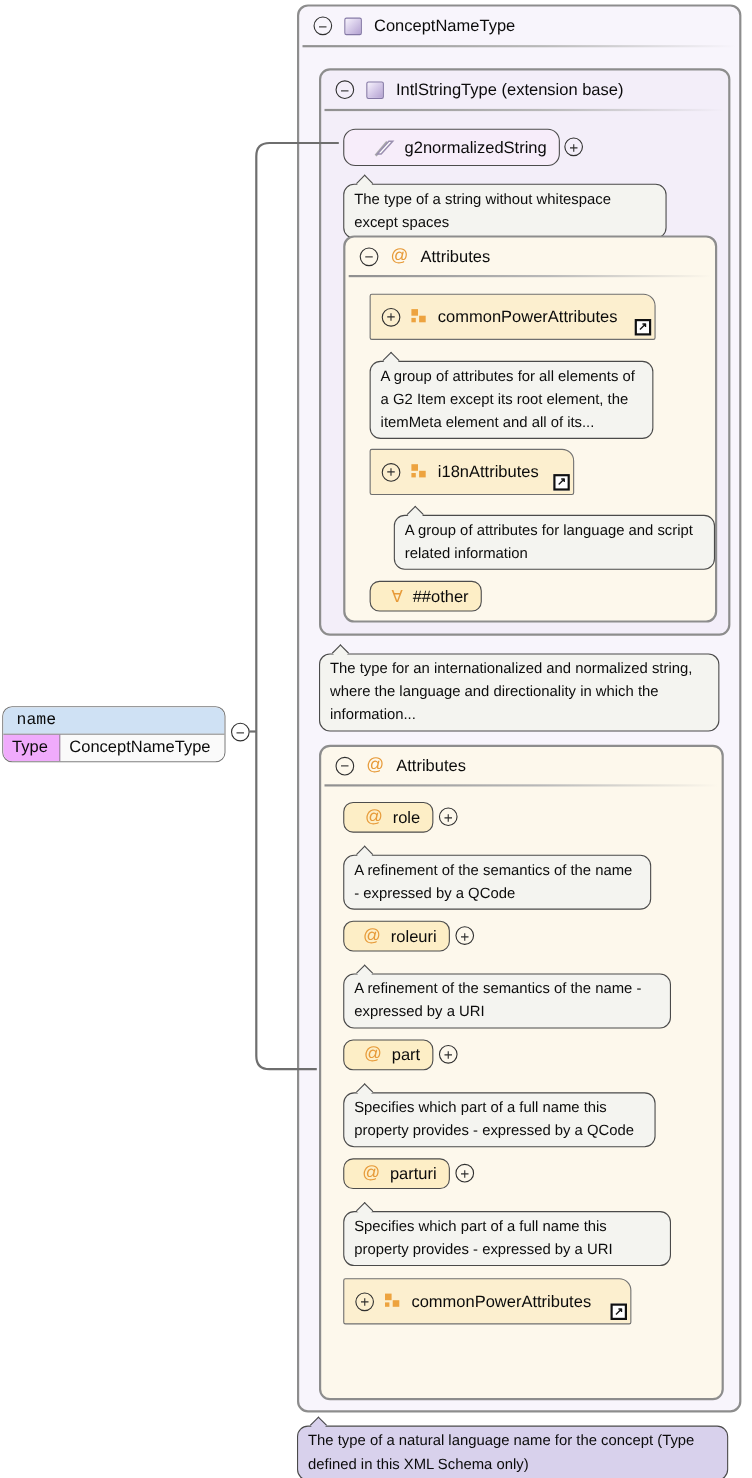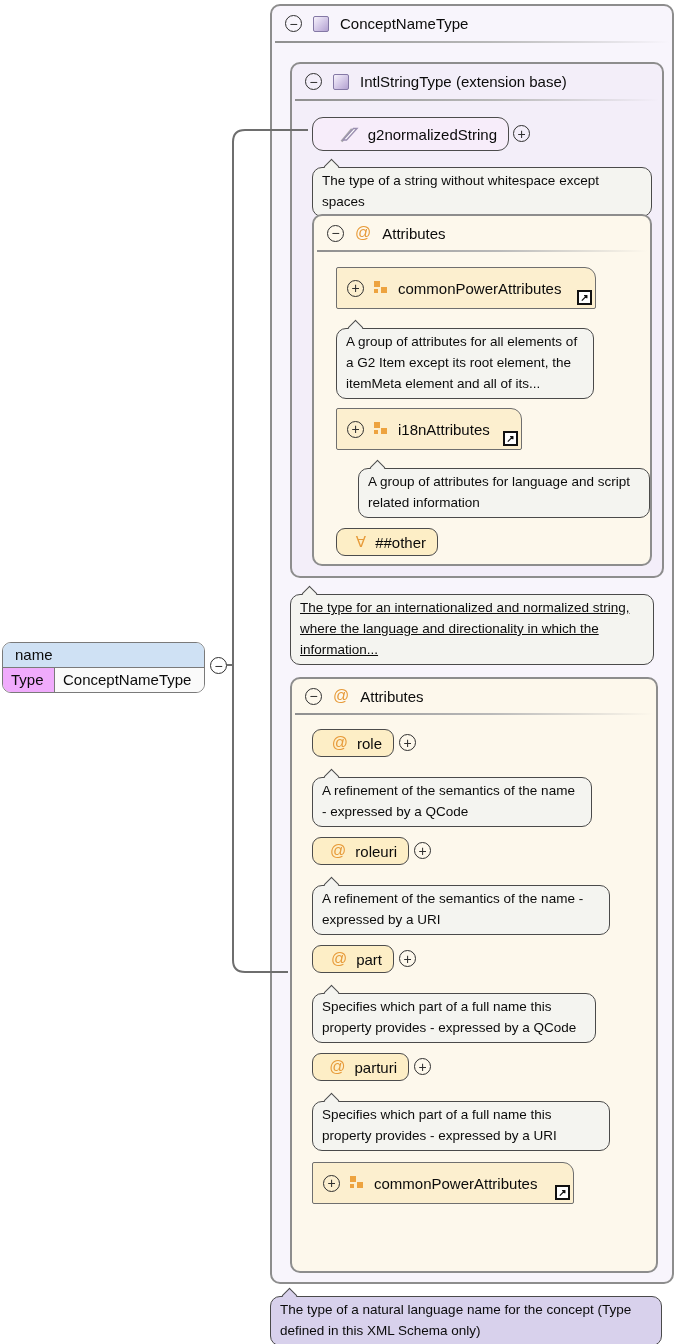--- a/index.html
+++ b/index.html
@@ -51,21 +51,21 @@
            border-radius:10px;padding:3px 9px;font-size:13.5px;line-height:1.55;color:#0b0b0b;}
   .callout::before{content:"";position:absolute;top:-7px;left:13px;width:11px;height:11px;
            background:#f4f4f0;border-left:1.5px solid #4a4a4a;border-top:1.5px solid #4a4a4a;
            transform:rotate(45deg);box-sizing:border-box;}
   .callout.purple{background:#d8d1ec;}
   .callout.purple::before{background:#d8d1ec;}
 
   
   .elem-box{position:absolute;border:1.5px solid #7a7a7a;border-radius:9px;overflow:hidden;
             box-sizing:border-box;background:#fff;}
-  .elem-head{background:#cfe1f4;padding:3px 12px 4px 12px;font-size:15px;}
+  .elem-head{background:#cfe1f4;padding:3px 12px 4px 12px;font-size:15px;font-family:Liberation Mono, monospace;}
   .elem-row{display:flex;border-top:1.5px solid #7a7a7a;}
   .elem-cell{padding:3px 8px 4px 8px;font-size:15px;box-sizing:border-box;}
   .elem-cell.key{width:52px;background:#f0abfc;border-right:1.5px solid #7a7a7a;flex:none;}
   .elem-cell.val{flex:1;background:#fafafa;}
 </style>
 </head>
 <body>
 
 <div id="canvas">
 
@@ -101,21 +101,21 @@
 
       <div class="pill purple" style="left:20px;top:53px;width:197px;height:34px;">
         <svg class="st-icon" viewBox="0 0 20 17">
           <path d="M2.5 15.5 L13 3" stroke="#a9a9a9" stroke-width="2.4" fill="none"></path>
           <path d="M4 14 L14.5 2.5 H18 L7.5 14 Z" fill="#fff" stroke="#9b8fb0" stroke-width="1.4"></path>
         </svg>
         <span>g2normalizedString</span>
       </div>
       <span class="circ abs" style="left:221px;top:61px;">+</span>
 
-      <div class="callout" style="left:20px;top:103px;width:340px;">The type of a string without whitespace except spaces</div>
+      <div class="callout" style="left:20px;top:103px;width:294px;">The type of a string without whitespace except spaces</div>
 
       <div class="frame bg-cream" style="left:20px;top:150px;width:340px;height:352px;">
         <div class="head" style="padding:8px 13px 6px 13px;">
           <span class="circ">−</span>
           <span class="at">@</span>
           <span class="title">Attributes</span>
         </div>
         <div class="sep"></div>
 
         <div class="grpbox" style="left:22px;top:51px;width:260px;height:42px;">
@@ -142,21 +142,21 @@
         </div>
         <div class="callout" style="left:22px;top:252px;width:292px;margin-left:22px;">A group of attributes for language and script related information</div>
 
         <div class="pill amber" style="left:22px;top:312px;width:102px;height:28px;">
           <span class="forall">∀</span>
           <span>##other</span>
         </div>
       </div>
     </div>
 
-    <div class="callout" style="left:18px;top:588px;width:364px;text-decoration:underline;">The type for an internationalized and normalized string, where the language and directionality in which the information...</div>
+    <div class="callout" style="left:18px;top:588px;width:364px;">The type for an internationalized and normalized string, where the language and directionality in which the information...</div>
 
     <div class="frame bg-cream" style="left:18px;top:671px;width:368px;height:596px;">
       <div class="head" style="padding:8px 13px 6px 13px;">
         <span class="circ">−</span>
         <span class="at">@</span>
         <span class="title">Attributes</span>
       </div>
       <div class="sep"></div>
 
       <div class="pill amber" style="left:20px;top:50px;width:82px;height:28px;">

